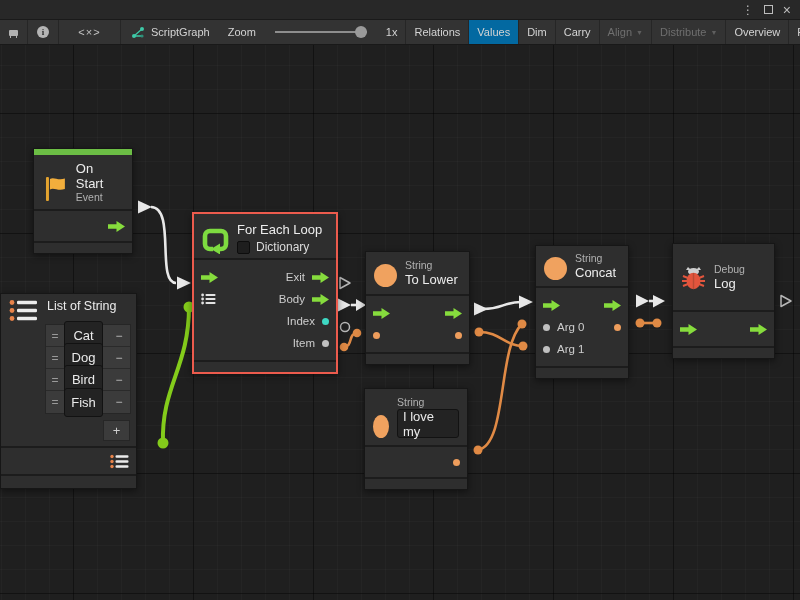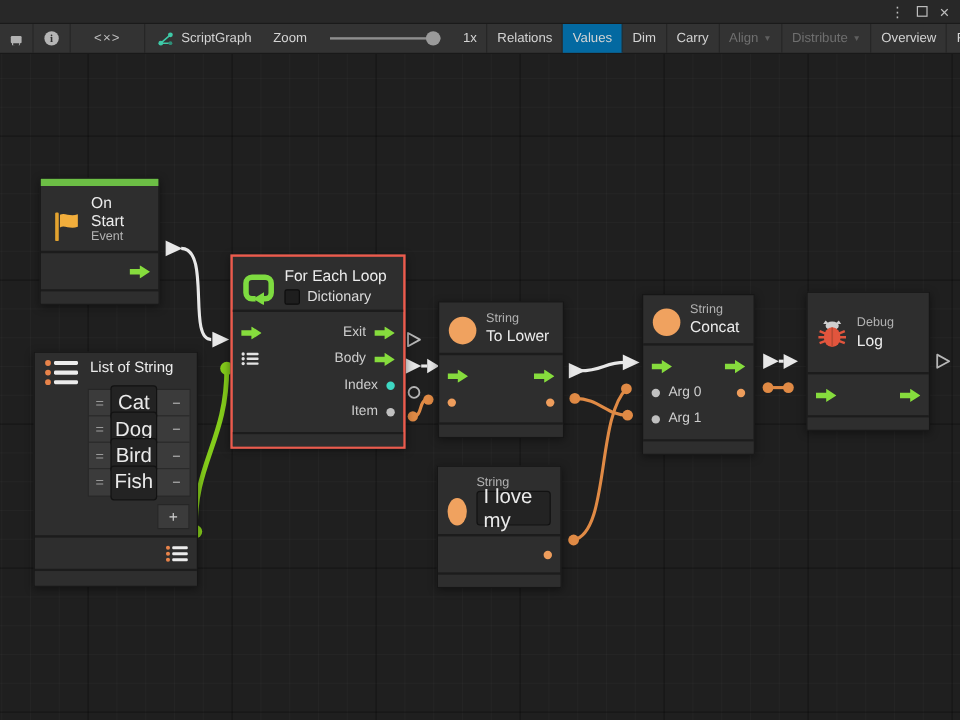--- a/index.html
+++ b/index.html
@@ -64,21 +64,21 @@
   .dot { width:7px; height:7px; border-radius:50%; display:inline-block; }
   .dot.gray { background:#c0c0c0; }
   .dot.orange { background:#ee9d5c; }
   .dot.teal { background:#3ed8c3; }
   .bigdot { width:23px; height:23px; border-radius:50%; background:#f0a25f; }
   .evstrip { height:6px; background:#6cbe45; }
   .checkrow { display:flex; align-items:center; gap:6px; margin-top:3px; }
   .checkbox { width:13px; height:13px; background:#1e1e1e; border:1px solid #0d0d0d; border-radius:2px; }
   .cblabel { font-size:12px; color:#dcdcdc; }
   .textfield { background:#232323; border:1px solid #121212; border-radius:3px; color:#eaeaea;
-               font-size:17px; padding:1px 5px; height:29px; display:flex; align-items:center; }
+               font-size:13px; padding:1px 5px; height:29px; display:flex; align-items:center; }
 
   
   .lheader { display:flex; align-items:flex-start; gap:8px; padding:5px 6px 0 8px; }
   .lw { width:86px; margin:2px 6px 6px 44px; background:#3b3b3b; border:1px solid #262626; }
   .lrow { display:flex; align-items:center; height:22px; border-bottom:1px solid #2a2a2a; padding:0 3px; gap:3px; }
   .lhandle { color:#9a9a9a; font-size:12px; width:12px; text-align:center; }
   .lminus { color:#bcbcbc; font-size:12px; width:16px; text-align:center; margin-left:auto; }
   .lplusrow { display:flex; justify-content:flex-end; }
   .lplus { width:27px; height:21px; background:#3b3b3b; border:1px solid #262626; color:#cfcfcf;
            display:flex; align-items:center; justify-content:center; font-size:13px; margin:0 6px 0 0; }
@@ -208,21 +208,21 @@
           <svg width="17" height="11" viewBox="0 0 17 11">
               <path d="M0 3.2 H8.5 V0 L17 5.5 L8.5 11 V7.8 H0 Z" fill="#86dc3d"></path>
             </svg>
         </span>
       </div>
     </div>
     <div class="ndivider"></div>
     <div class="nfooter"></div>
   </div>
 
-  <div class="node" style="left:28px; top:248px; width:137px;">
+  <div class="node" style="left:0; top:248px; width:137px;">
     <div class="lheader">
       <svg width="30" height="23" viewBox="0 0 30 23">
         <circle cx="3" cy="3.5" r="2.4" fill="#e8834a"></circle>
           <rect x="8" y="1.8" width="20" height="3.4" rx="1.2" fill="#ececec"></rect>
         <circle cx="3" cy="11.5" r="2.4" fill="#e8834a"></circle>
           <rect x="8" y="9.8" width="20" height="3.4" rx="1.2" fill="#ececec"></rect>
         <circle cx="3" cy="19.5" r="2.4" fill="#e8834a"></circle>
           <rect x="8" y="17.8" width="20" height="3.4" rx="1.2" fill="#ececec"></rect>
       </svg>
       <div style="flex:1">

